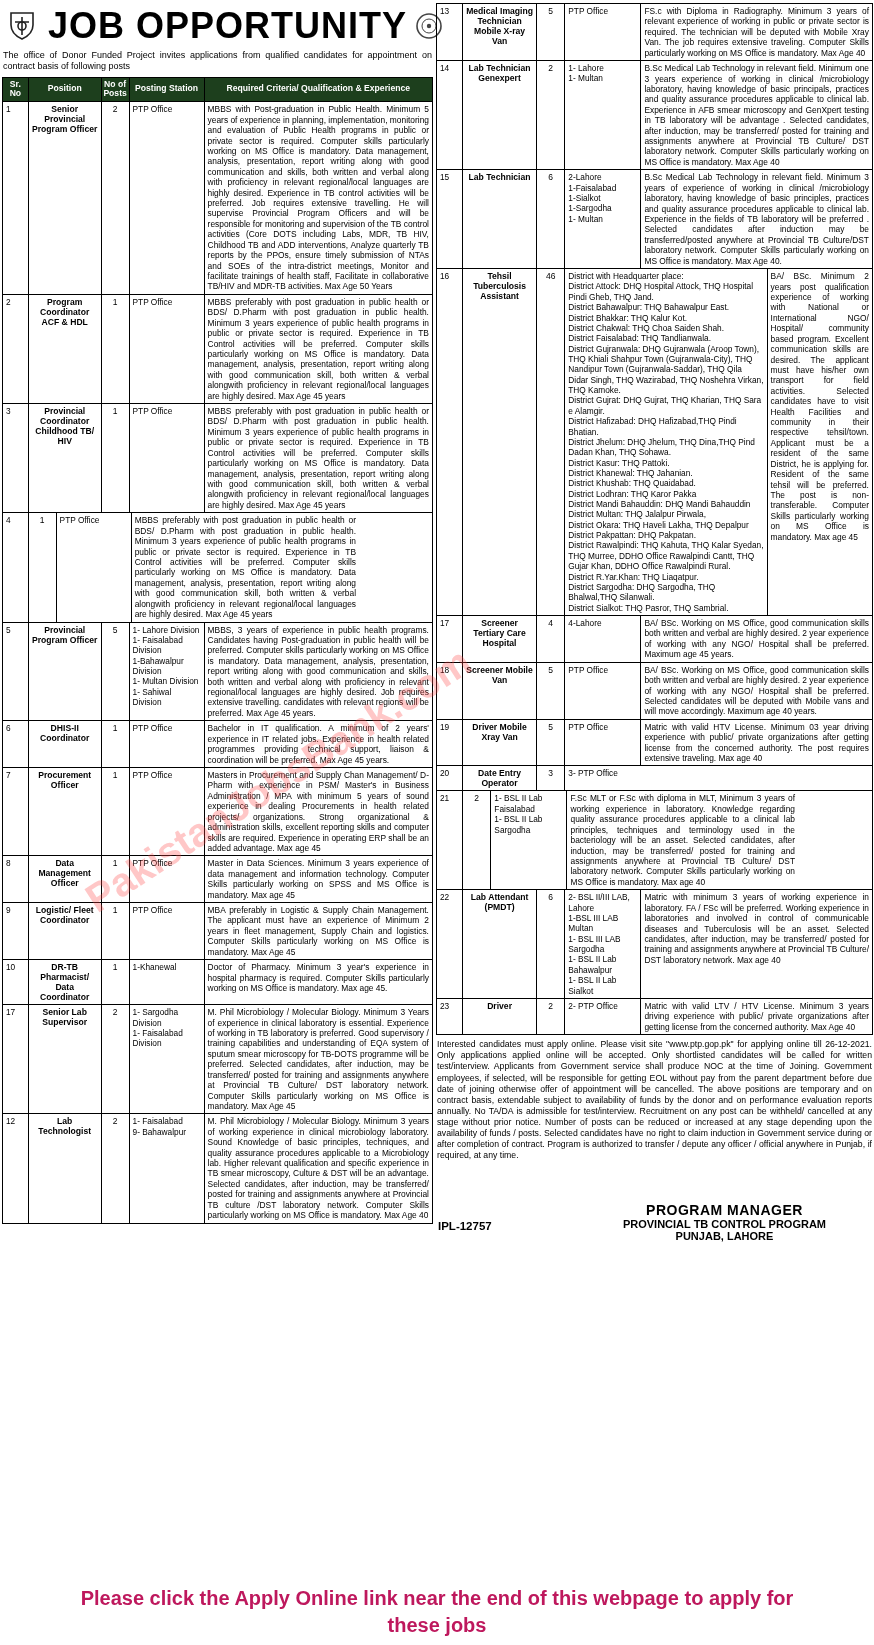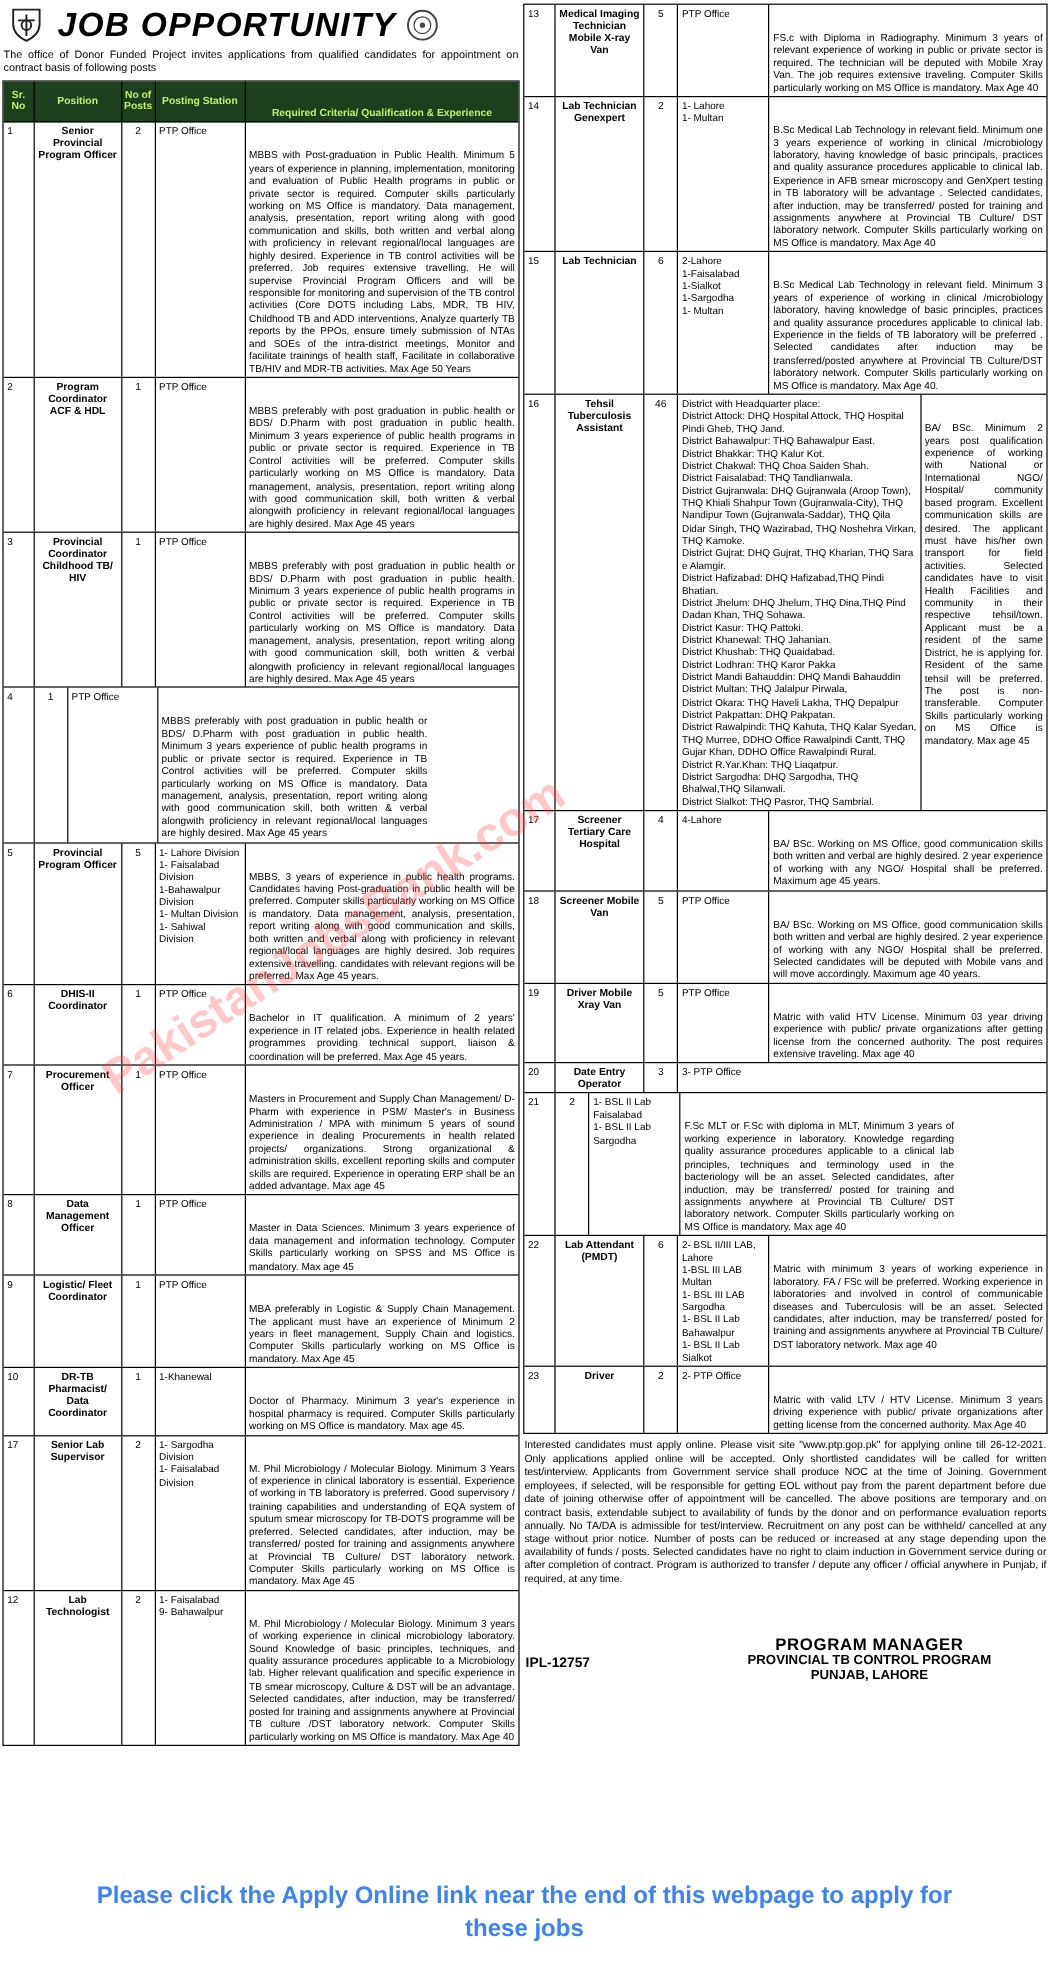--- a/index.html
+++ b/index.html
@@ -21,64 +21,64 @@
     align-items: flex-start;
     gap: 3px;
     padding: 3px 2px 0 2px;
   }
   .col-left  { width: 431px; flex: 0 0 431px; }
   .col-right { width: 437px; flex: 0 0 437px; }
 
   
   .ad-header { display:flex; align-items:center; gap:8px; padding:2px 2px 1px 2px; }
   .ad-title {
-    font-size: 28px; font-weight: bold; letter-spacing: 1px; white-space: nowrap; font-style: italic;
+    font-size: 36px; font-weight: bold; letter-spacing: 1px; white-space: nowrap;
   }
   .emblem svg, .seal svg { display:block; }
   .intro {
     font-size: 9px; line-height: 1.25; margin: 2px 1px 4px 1px; text-align: justify;
   }
 
   
   .jobtable { border: 1px solid #000; width: 100%; }
   .row { display: flex; border-bottom: 1px solid #000; }
   .row:last-child { border-bottom: none; }
   .cell {
     border-right: 1px solid #000;
     padding: 2px 3px;
     overflow: hidden;
   }
   .cell:last-child { border-right: none; }
   .c-sr    { width: 6%;    flex: 0 0 6%;    font-size: 8.3px; }
   .c-pos   { width: 17%;   flex: 0 0 17%;   font-size: 8.6px; font-weight: bold; text-align: center; }
   .c-posts { width: 6.5%;  flex: 0 0 6.5%;  font-size: 8.5px; text-align: center; }
   .c-sta   { width: 17.5%; flex: 0 0 17.5%; font-size: 8.3px; text-align: left; white-space: pre-line; line-height: 1.25; }
-  .c-cri   { width: 53%;   flex: 0 0 53%;   font-size: 8.4px; text-align: justify; line-height: 1.24; margin-top: 20px; }
+  .c-cri   { width: 53%;   flex: 0 0 53%;   font-size: 8.4px; text-align: justify; line-height: 1.24; }
   .row.wide .c-sta { width: 46.5%; flex: 0 0 46.5%; }
   .row.wide .c-cri { width: 24%;   flex: 0 0 24%; }
   .thead {
-    background: #1d3f1d; color: #bef264; font-weight: bold; text-align: center;
+    background: #1d3f1d; color: #ffffff; font-weight: bold; text-align: center;
   }
   .thead .cell { font-size: 8.6px; font-weight: bold; display:flex; align-items:center; justify-content:center; text-align:center; line-height:1.15; }
 
   
   .note {
     font-size: 8.7px; line-height: 1.28; text-align: justify; margin: 4px 1px 0 1px;
   }
   .sig-row { display: flex; align-items: flex-end; margin-top: 8px; padding: 0 2px; }
   .ref { font-size: 11.5px; font-weight: bold; width: 140px; padding-bottom: 10px; }
   .sig { flex: 1; text-align: center; }
   .sig-1 { font-size: 14px; font-weight: bold; letter-spacing: 0.5px; margin-top: 32px; }
   .sig-2 { font-size: 11px; font-weight: bold; }
   .sig-3 { font-size: 11px; font-weight: bold; }
 
   
   .banner {
-    position: absolute; left: 0; right: 0; bottom: 24px;
-    color: #3b82f6; font-weight: bold; font-size: 20px; line-height: 1.35;
+    position: absolute; left: 0; right: 0; bottom: 6px;
+    color: #be185d; font-weight: bold; font-size: 20px; line-height: 1.35;
     text-align: center; padding: 0 60px;
   }
 
   
   .watermark {
     position: absolute; left: 90px; top: 880px;
     transform: rotate(-33deg); transform-origin: left center;
     font-size: 40px; font-weight: bold; white-space: nowrap;
     color: rgba(255, 70, 70, 0.30);
     z-index: 4; pointer-events: none;

